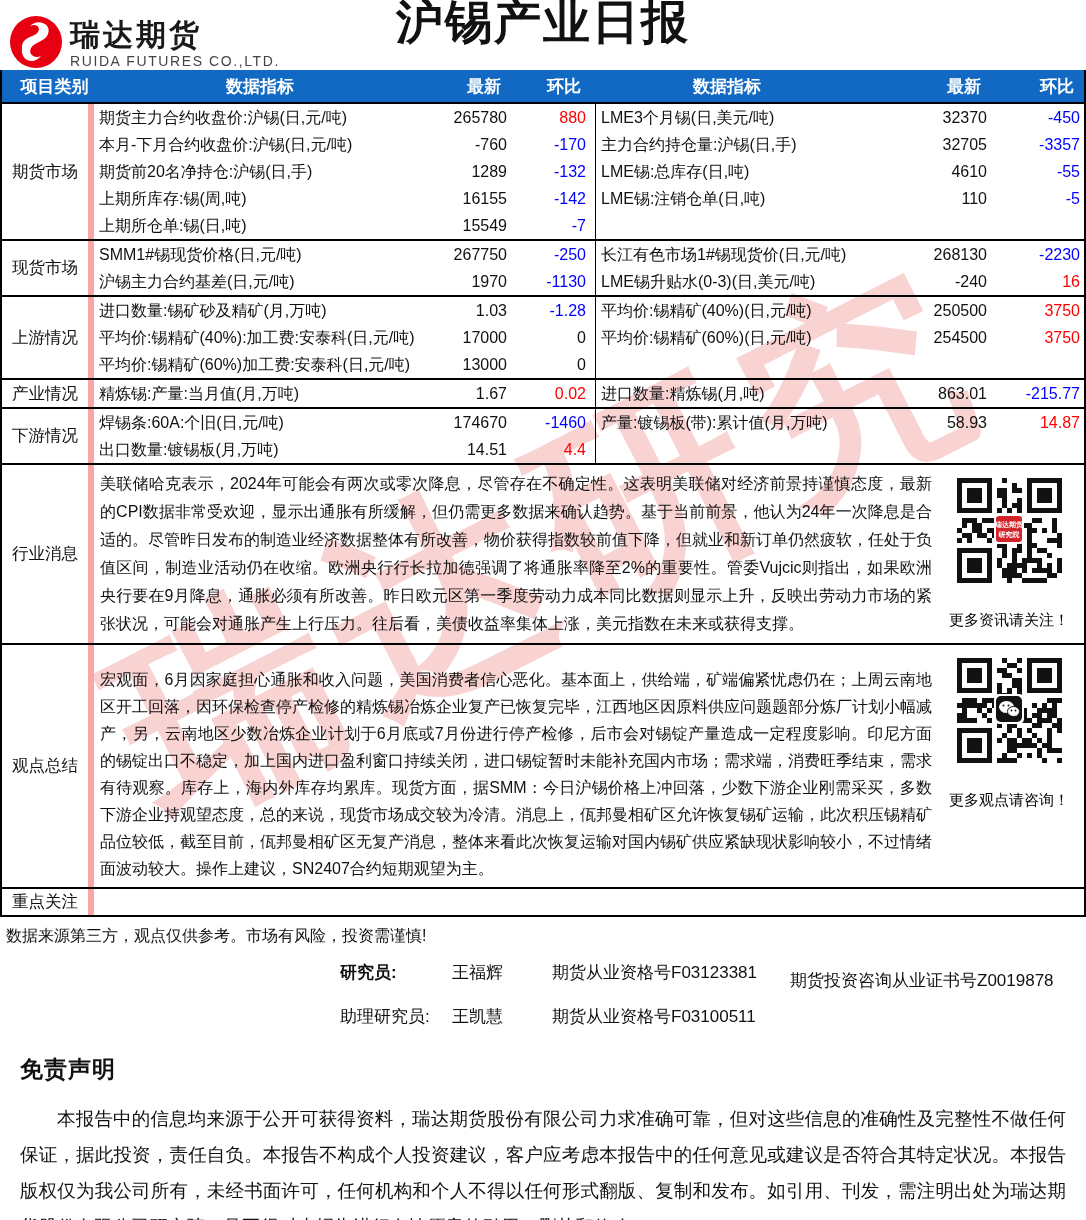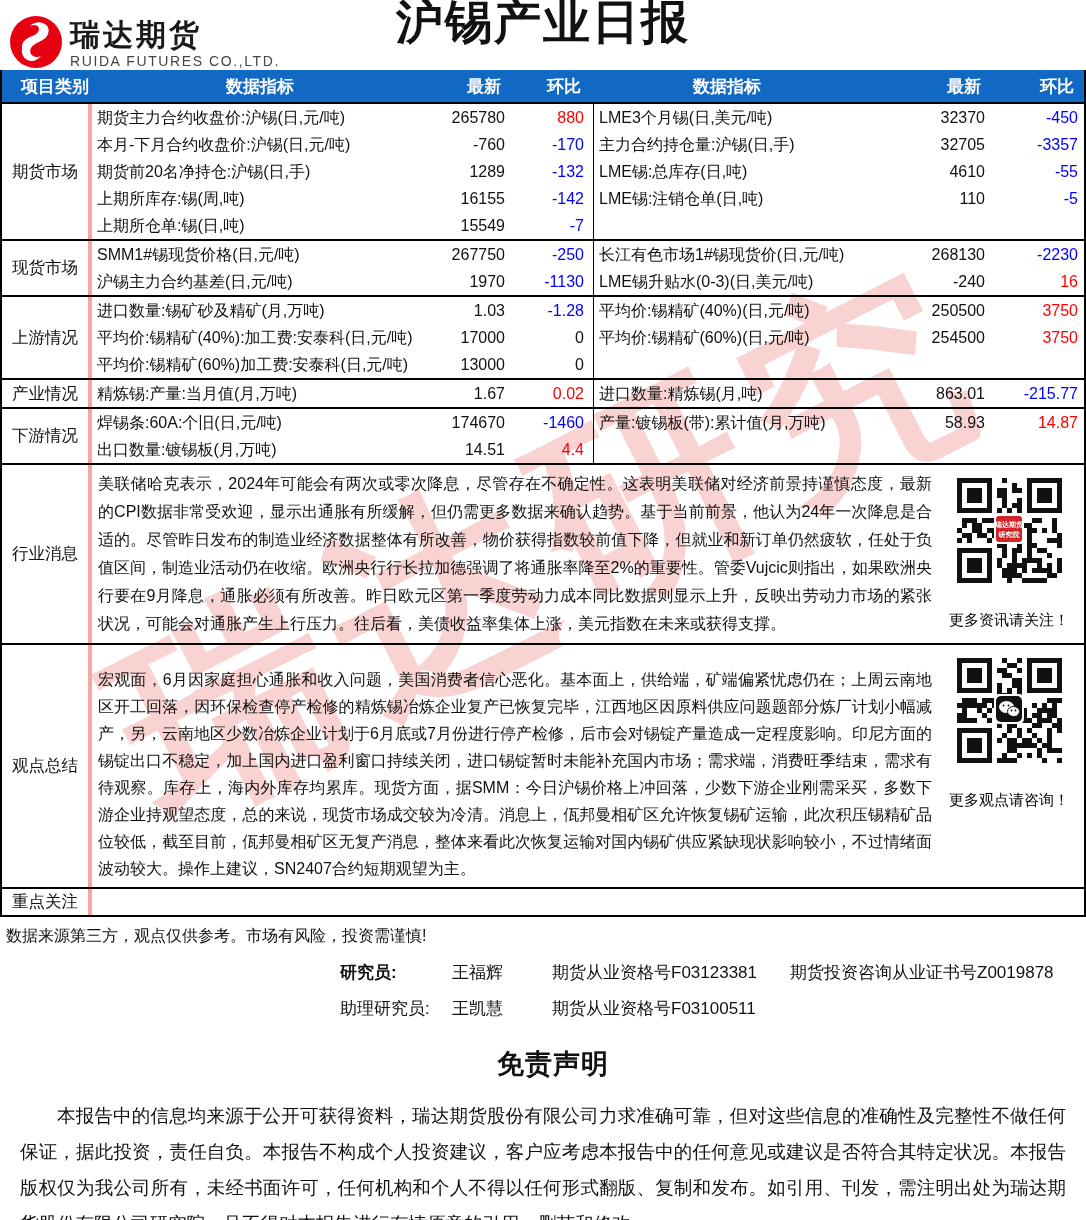--- a/index.html
+++ b/index.html
@@ -18,26 +18,26 @@
   .brand-name{font-size:30px;font-weight:900;letter-spacing:3px;color:#1a1a1a;line-height:30px;}
   .brand-sub{font-size:14px;letter-spacing:1.6px;color:#444;margin-top:3px;}
   .doc-title{position:absolute;left:50%;top:-9px;transform:translateX(-50%);
     font-size:47px;font-weight:900;letter-spacing:2px;white-space:nowrap;}
   .doc-date{position:absolute;right:10px;top:20px;font-size:30px;color:#000;margin-top:48px;}
 
   
   .rpt{position:relative;z-index:2;width:1082px;border:2px solid #000;border-top:none;margin:0;}
   .thead{display:grid;grid-template-columns:87px 342px 80px 80px 272px 128px 93px;
     background:#1169c4;color:#fff;font-weight:700;font-size:17px;height:32px;align-items:center;}
-  .thead .c0{padding-left:18px;text-align:right;}
+  .thead .c0{padding-left:18px;text-align:center;}
   .thead .c1,.thead .c4{text-align:center;}
   .thead .c2,.thead .c3,.thead .c5,.thead .c6{text-align:right;padding-right:10px;}
   .tgroup{display:flex;border-top:2px solid #000;}
   .tgroup:first-of-type{border-top:2px solid #000;}
-  .tcat{width:86px;flex:0 0 86px;border-right:4px solid #fca5a5;display:flex;
+  .tcat{width:86px;flex:0 0 86px;border-right:6px solid #fca5a5;display:flex;
     align-items:center;justify-content:center;font-size:16.5px;}
   .trows{flex:1;display:flex;flex-direction:column;}
   .trow{display:grid;grid-template-columns:342px 80px 80px 272px 128px 93px;min-height:27px;align-items:center;}
   .cell{font-size:16px;line-height:20px;}
   .cell.ind{padding:1px 2px 1px 5px;text-align:left;}
   .cell.val,.cell.chg{text-align:right;padding-right:9px;white-space:nowrap;}
   .cell.lchg{border-right:1px solid #000;align-self:stretch;display:flex;
     align-items:center;justify-content:flex-end;}
 
   
@@ -54,22 +54,22 @@
 
   
   .ftr{position:relative;z-index:2;}
   .source-note{font-size:16px;padding:9px 0 0 6px;}
   .res-block{margin:14px 0 0 340px;}
   .res-row{display:flex;font-size:17px;margin-bottom:13px;}
   .res-role{width:112px;}
   .res-role.bold{font-weight:700;}
   .res-name{width:100px;}
   .res-cert{width:238px;}
-  .res-extra{flex:1;}
-  .disc-title{font-size:27px;font-weight:900;margin:26px 0 0 20px;letter-spacing:1px;text-align:center;}
+  .res-extra{flex:1;margin-top:8px;}
+  .disc-title{font-size:23px;font-weight:900;margin:26px 0 0 20px;letter-spacing:1px;}
   .disc-body{margin:16px 20px 0 20px;font-size:18.5px;line-height:36px;text-align:justify;text-indent:2em;}
 </style>
 </head>
 <body>
 
 <div id="page">
 
   <div class="watermark">瑞达研究</div>
 
   <div class="hdr">

